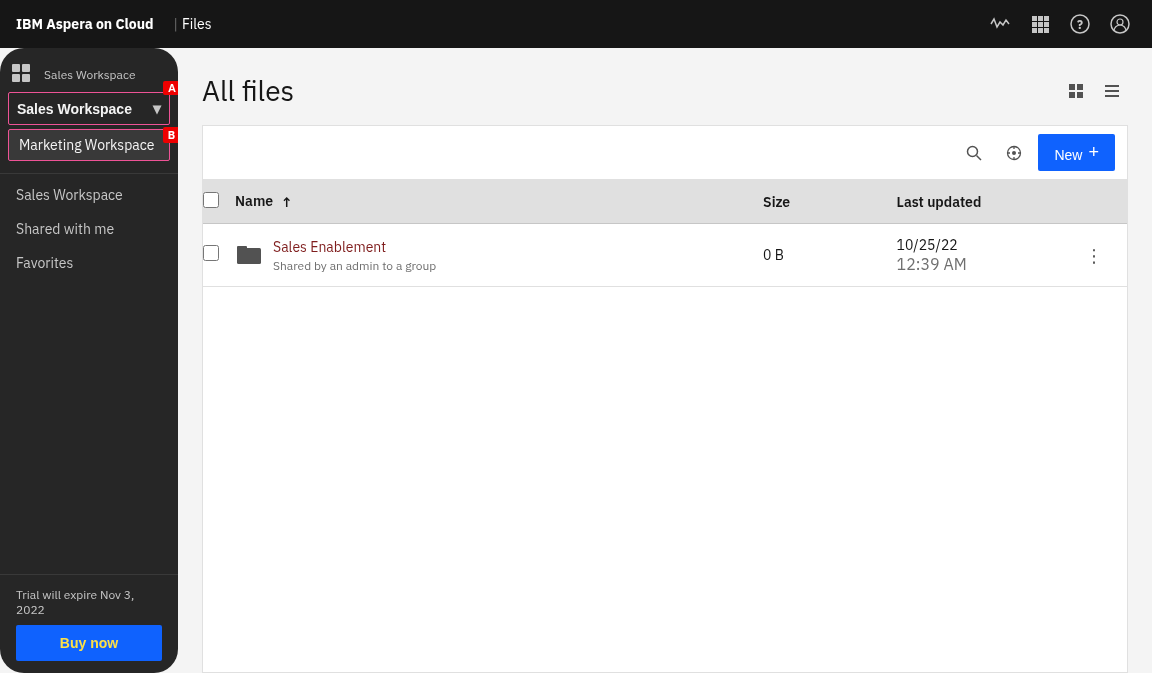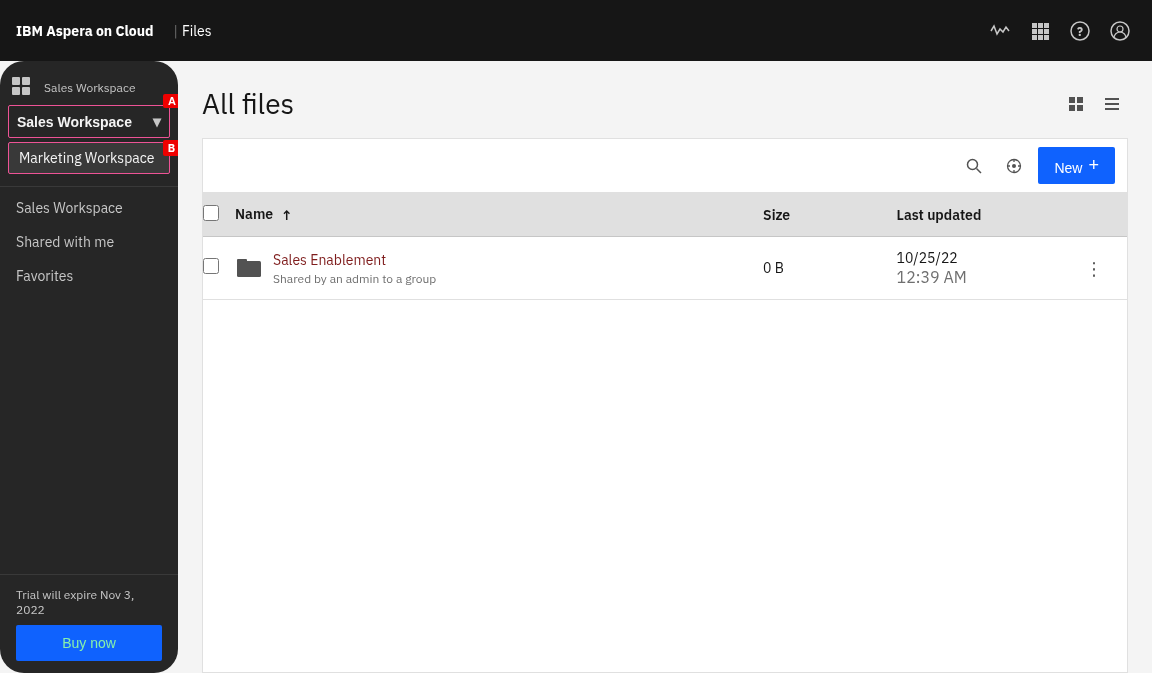--- a/index.html
+++ b/index.html
@@ -2,21 +2,21 @@
 <html><head>
   <meta charset="utf-8">
   <style>
     * { margin: 0; padding: 0; box-sizing: border-box; }
     body { font-family: 'IBM Plex Sans', Arial, sans-serif; font-size: 14px; background: #f4f4f4; width: 1152px; height: 673px; overflow: hidden; display: flex; flex-direction: column; }
 
     
     .topbar {
       background: #161616;
       color: #fff;
-      height: 61px;
+      height: 48px;
       display: flex;
       align-items: center;
       padding: 0 16px;
       flex-shrink: 0;
       z-index: 10;
     }
     .topbar-brand {
       font-size: 14px;
       color: #fff;
       font-weight: 400;
@@ -137,28 +137,28 @@
       padding: 12px 16px;
       border-top: 1px solid #393939;
     }
     .trial-text {
       font-size: 12px;
       color: #c6c6c6;
       margin-bottom: 8px;
     }
     .buy-now-btn {
       background: #0f62fe;
-      color: #86efac;
+      color: #fde047;
       border: none;
       width: 100%;
       padding: 10px 0;
       font-size: 14px;
       cursor: pointer;
       border-radius: 2px;
-      font-weight: 400;
+      font-weight: 700;
     }
 
     
     .content {
       flex: 1;
       background: #f4f4f4;
       overflow-y: auto;
       display: flex;
       flex-direction: column;
       border-radius: 7px;

